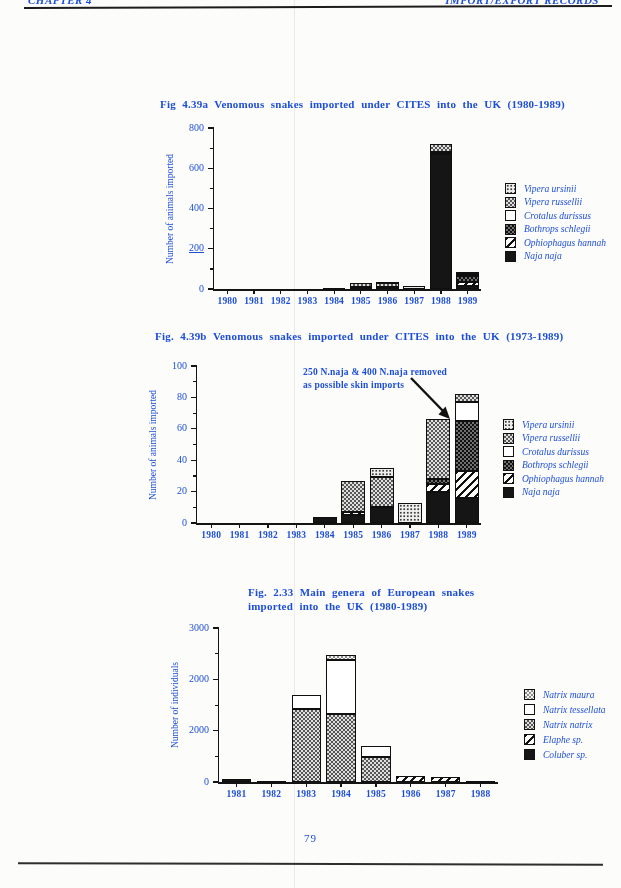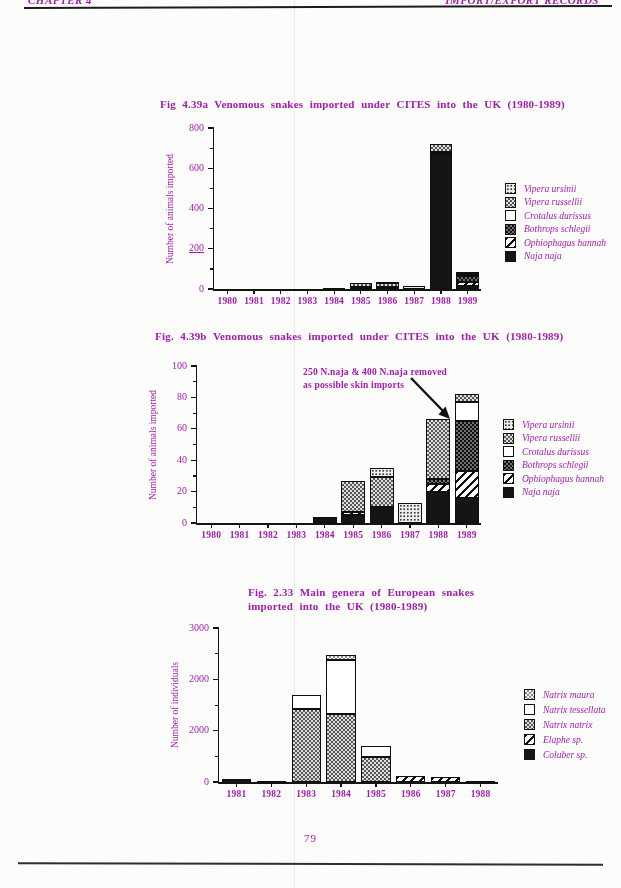--- a/index.html
+++ b/index.html
@@ -1,19 +1,19 @@
 <!DOCTYPE html>
 <html><head>
 <meta charset="utf-8">
 <style>
   html,body{margin:0;padding:0;background:#9a9a9a;}
   .page{
     position:relative;width:621px;height:888px;margin:0 auto;
     background:#fcfcfa;overflow:hidden;
-    font-family:"Liberation Serif","DejaVu Serif",serif;color:#a21caf;
+    font-family:"Liberation Serif","DejaVu Serif",serif;color:#1d4ed8;
   }
   .fold-line{position:absolute;top:0;bottom:0;width:1px;background:rgba(0,0,0,0.07);}
   .rule{position:absolute;background:#1c1c1c;}
   .hdr-clip{position:absolute;height:7px;overflow:hidden;}
   .hdr-text{display:block;margin-top:-6px;font:italic bold 11px "Liberation Serif",serif;letter-spacing:.5px;white-space:nowrap;}
   .fig-title{position:absolute;font:bold 11px "Liberation Serif",serif;word-spacing:3.5px;letter-spacing:.2px;line-height:14px;}
   .annotation{position:absolute;font:bold 9.5px "Liberation Serif",serif;line-height:13px;letter-spacing:.2px;}
   .page-num{position:absolute;font:11px "Liberation Serif",serif;letter-spacing:1px;}
 
   
@@ -132,21 +132,21 @@
         <span class="sw pat-hatch"></span>
         <span class="lt">Ophiophagus hannah</span>
       </div>
       <div class="li">
         <span class="sw pat-solid"></span>
         <span class="lt">Naja naja</span>
       </div>
     </div>
 
   <div class="fig-title" style="left:155px;top:329px;width:434px;">
-    <span>Fig. 4.39b Venomous snakes imported under CITES into the UK (1980-1989)</span><br>
+    <span>Fig. 4.39b Venomous snakes imported under CITES into the UK (1973-1989)</span><br>
   </div>
   <div class="annotation" style="left:303px;top:366px;">
     <span>250 N.naja &amp; 400 N.naja removed</span><br>
     <span>as possible skin imports</span>
   </div>
   <svg style="position:absolute;left:406px;top:374px;width:60px;height:52px;overflow:visible;">
     <line x1="5" y1="4" x2="38" y2="38" stroke="#111" stroke-width="2.4"></line>
     <polygon points="44,45 32.5,40.5 39.5,32.5" fill="#111"></polygon>
   </svg>
   <div class="chart" id="chart-1" style="left:196px;top:366px;width:284px;height:157px;">

